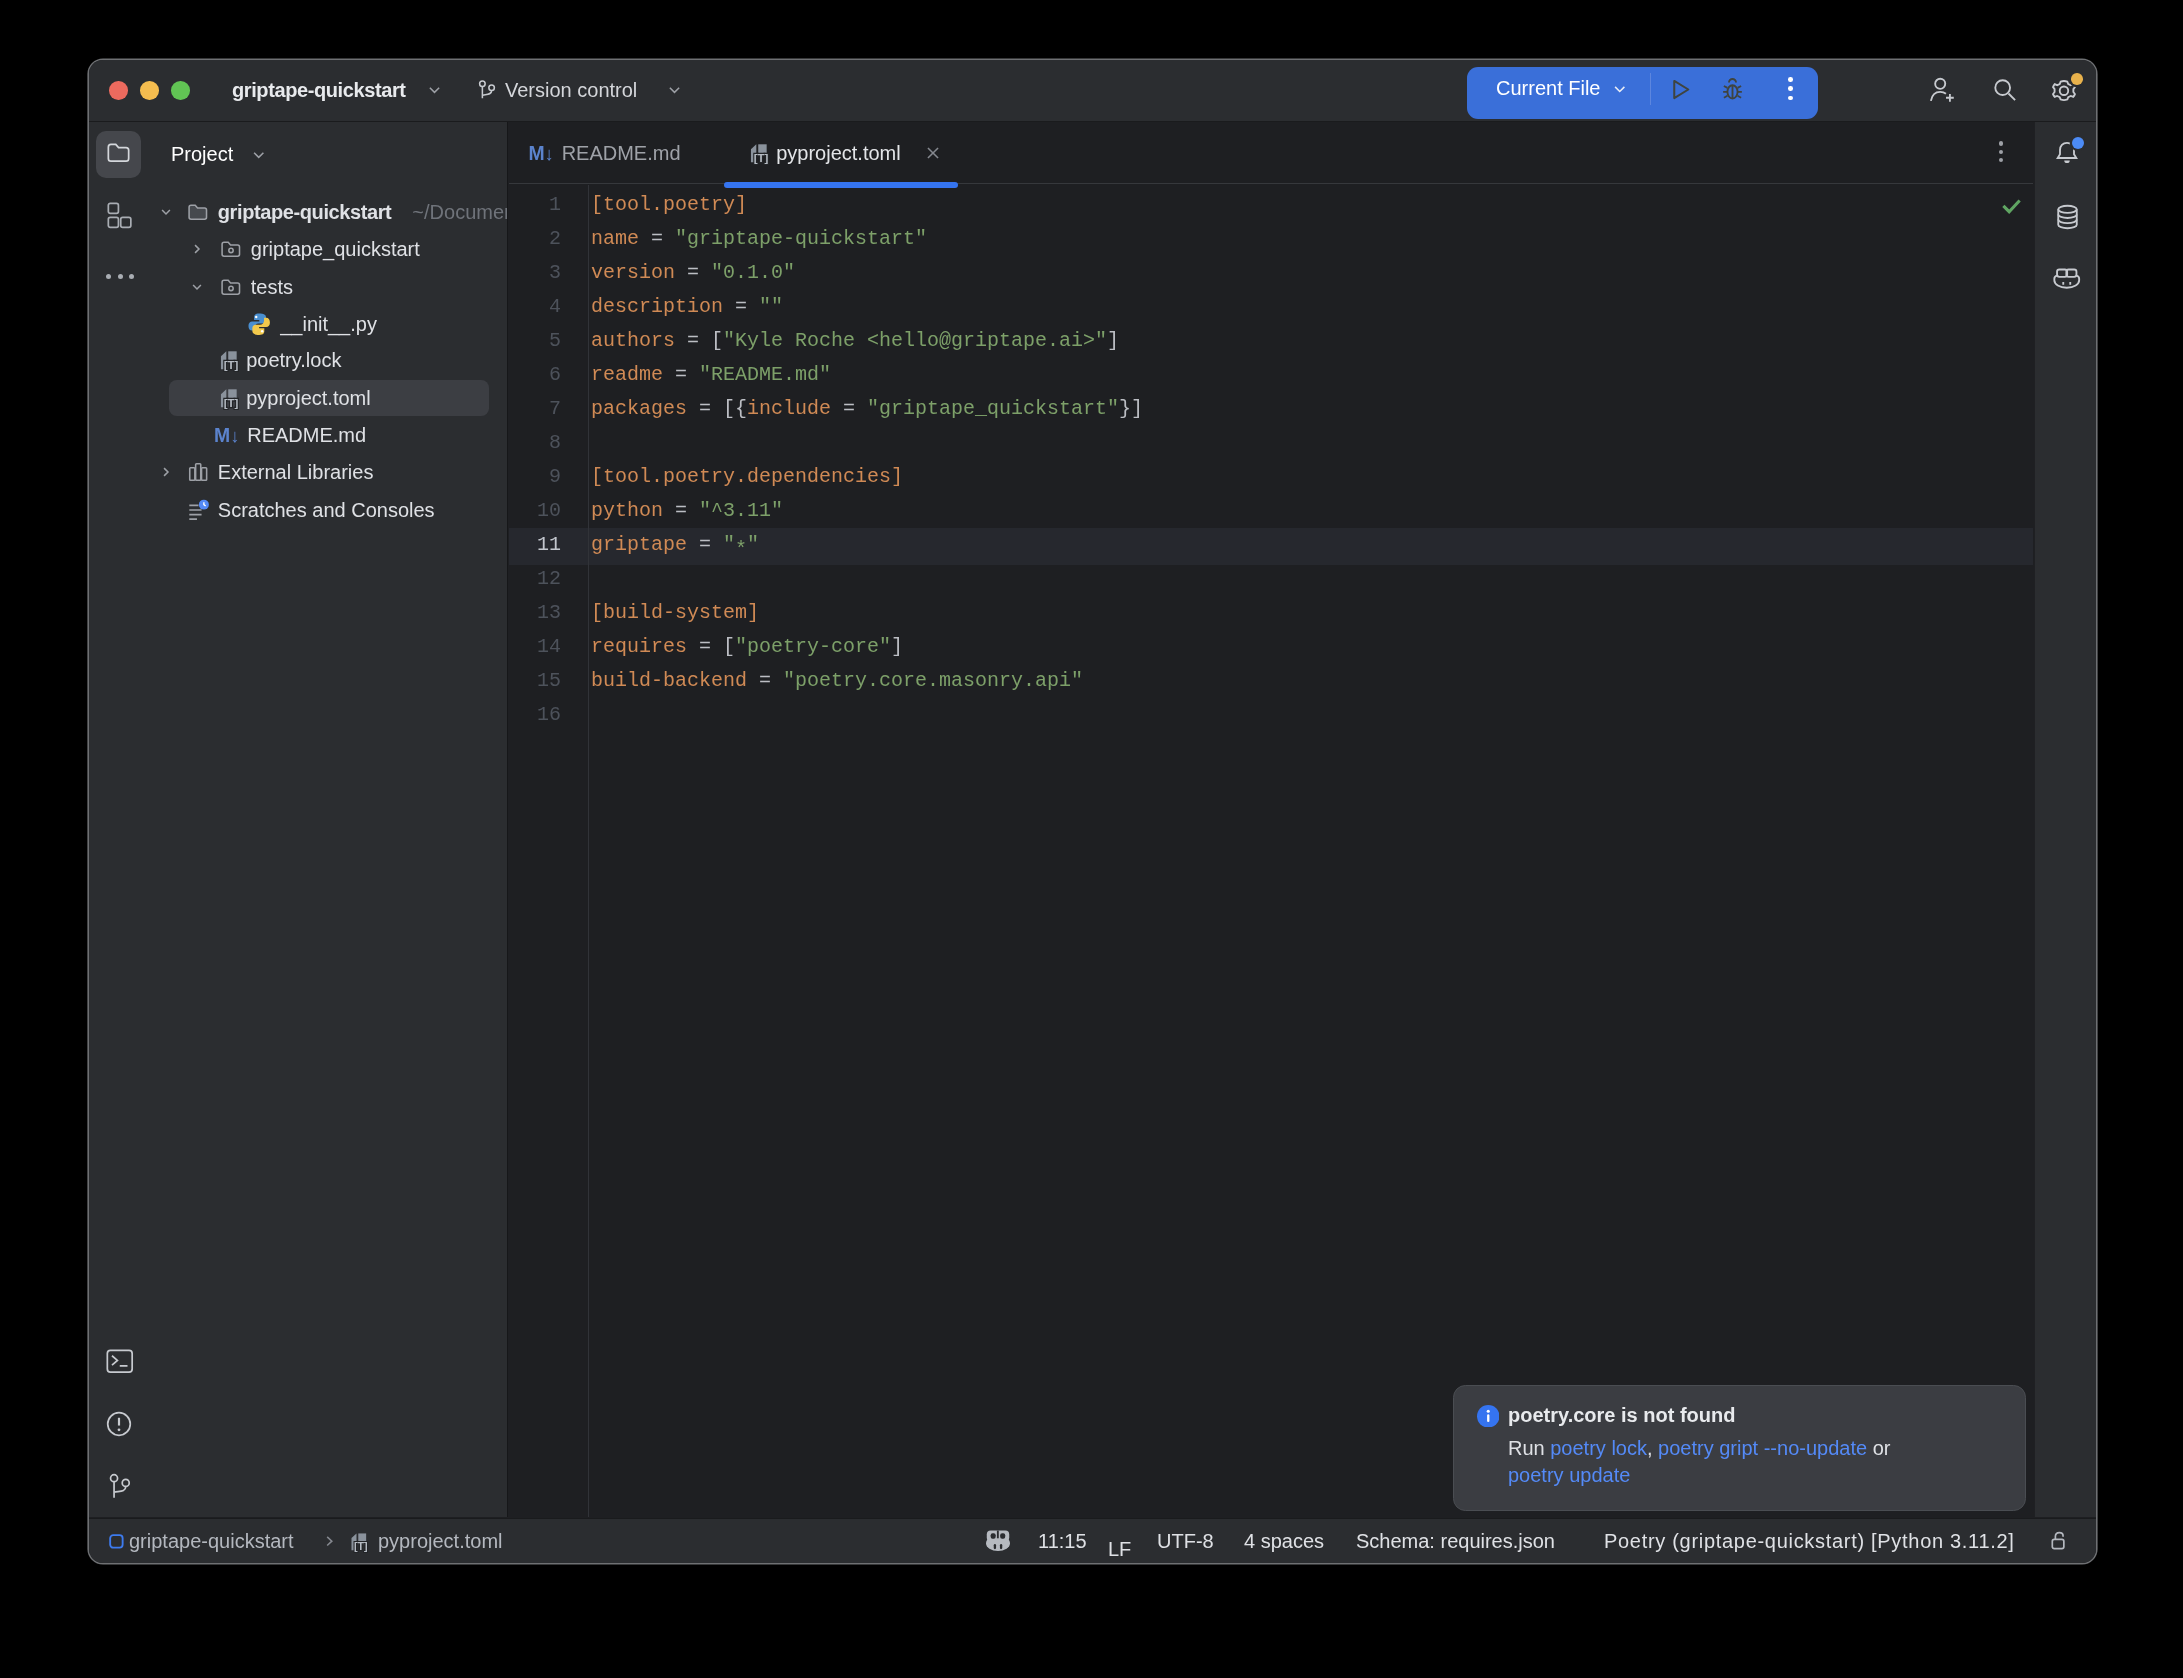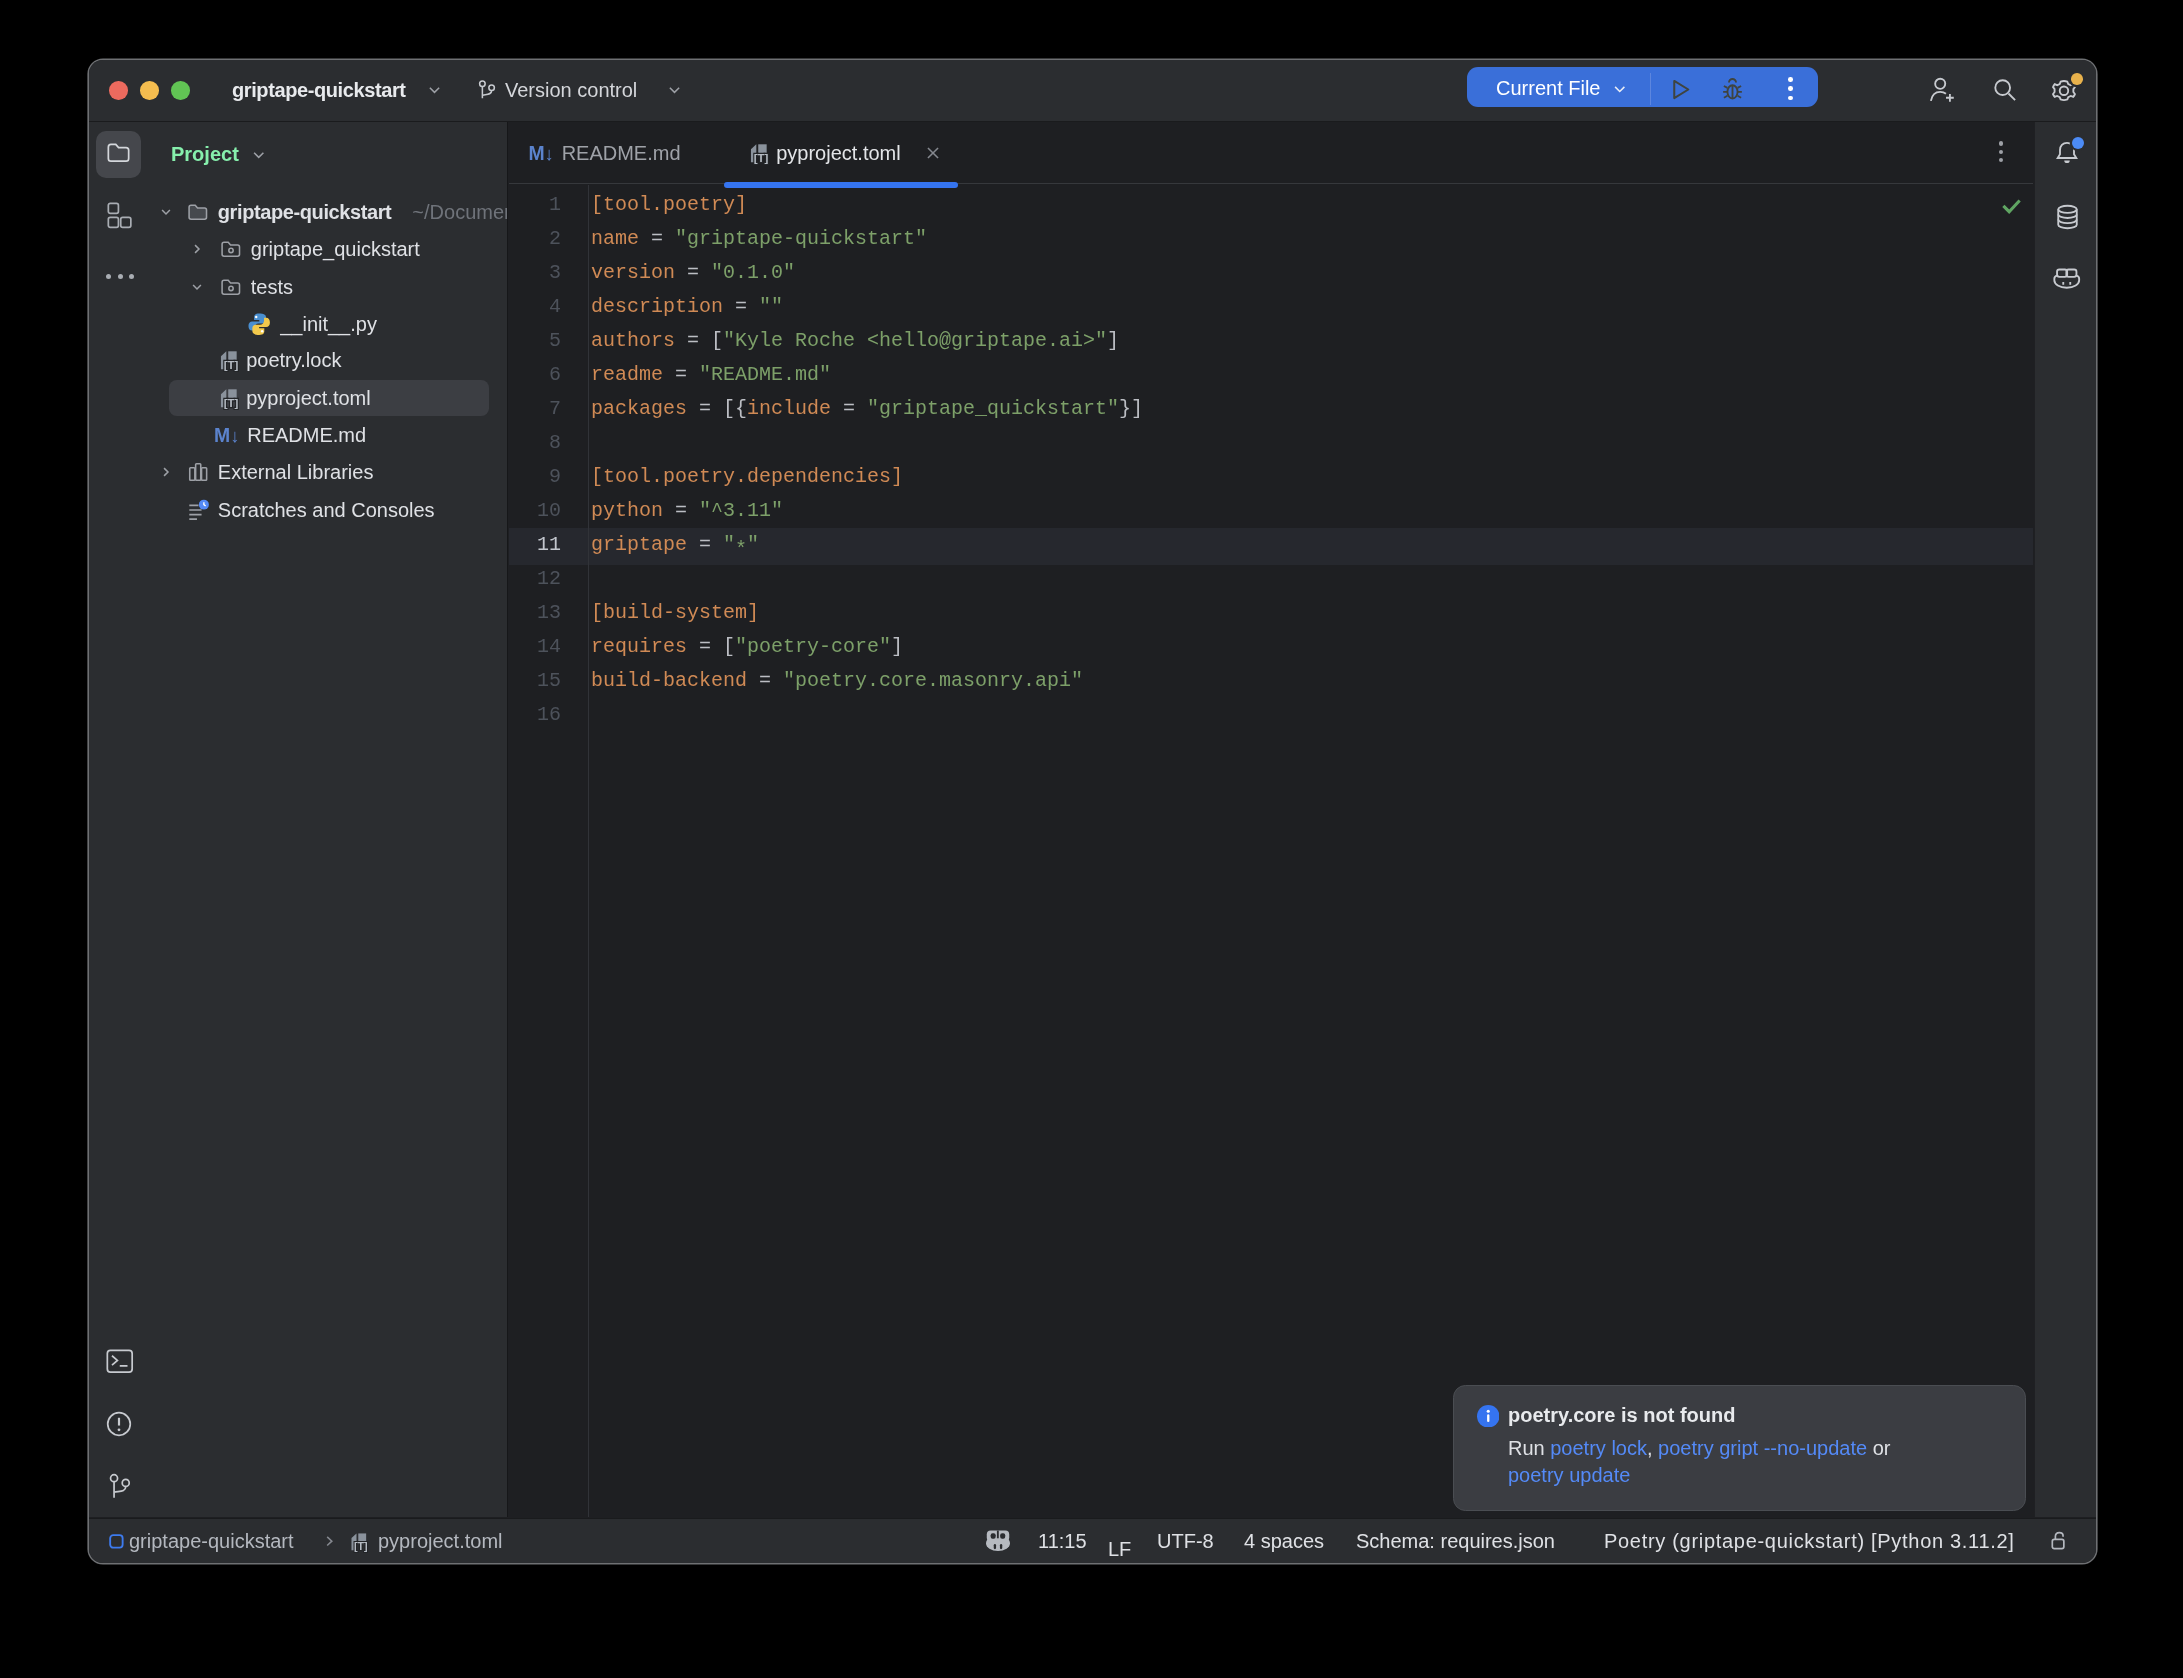--- a/index.html
+++ b/index.html
@@ -35,21 +35,21 @@
         </svg>
     <svg class="abs" style="left:388px;top:19.4px" width="20" height="22" viewBox="0 0 26 28" fill="none" stroke="#c7cacf" stroke-width="2">
           <circle cx="7" cy="6" r="3.6"></circle>
           <circle cx="19" cy="11" r="3.6"></circle>
           <path d="M7 9.6v15M19 14.6v.5c0 5-6 4.6-11.4 5.6"></path>
         </svg>
     <div class="row" style="left:416px;top:13.2px;color:#d4d6da">Version control</div>
     <svg class="abs" style="left:577px;top:23px" width="17" height="14" viewBox="0 0 22 18" fill="none" stroke="#9da0a6" stroke-width="2">
           <path d="M5 6l6 6 6-6"></path>
         </svg>
-    <div class="abs" style="left:1378px;top:7px;width:351px;height:40px;border-radius:11px;background:#3a6fd9">
+    <div class="abs" style="left:1378px;top:7px;width:351px;height:52px;border-radius:11px;background:#3a6fd9">
       <div class="row" style="left:29px;top:4.7px;color:#fff">Current File</div>
       <svg class="abs" style="left:145px;top:16.3px" width="15.5" height="12.4" viewBox="0 0 20 16" fill="none" stroke="#e8ecf5" stroke-width="2">
             <path d="M4 5l6 6 6-6"></path>
           </svg>
       <div class="abs" style="left:183px;top:6.2px;width:0.8px;height:32px;background:#5d86de"></div>
       <svg class="abs" style="left:201px;top:10px" width="25" height="25" viewBox="0 0 32 32">
             <path d="M8 5l18 11L8 27z" fill="none" stroke="#3f4440" stroke-width="2.6" stroke-linejoin="round"></path>
           </svg>
       <svg class="abs" style="left:253px;top:10px" width="25" height="25" viewBox="0 0 32 32" fill="none" stroke="#3f4440" stroke-width="2.4">
             <ellipse cx="16" cy="19" rx="6.5" ry="8.5"></ellipse>
@@ -103,21 +103,21 @@
           <path d="M18 10v10" stroke-width="2.8"></path>
           <circle cx="18" cy="25.5" r="1.8" fill="#c7cacf" stroke="none"></circle>
         </svg>
     <svg class="abs" style="left:18px;top:1350px" width="25" height="28" viewBox="0 0 32 36" fill="none" stroke="#c7cacf" stroke-width="2.2">
           <circle cx="9" cy="8" r="4.5"></circle>
           <circle cx="24" cy="14" r="4.5"></circle>
           <path d="M9 12.5V33M24 18.5v.5c0 6.5-8 5.5-15 7"></path>
         </svg>
   </div>
   <div class="proj">
-    <div class="row" style="left:21px;top:15.5px;font-weight:bold;color:#86efac">Project</div>
+    <div class="row" style="left:21px;top:15.5px;font-weight:normal;color:#ffffff">Project</div>
     <svg class="abs" style="left:101px;top:26px" width="15.5" height="14" viewBox="0 0 20 18" fill="none" stroke="#9da0a6" stroke-width="2">
           <path d="M4 6l6 6 6-6"></path>
         </svg>
     <div class="abs" style="left:19.4px;top:258px;width:320px;height:36px;border-radius:7.8px;background:#3c3e43"></div>
     <div class="row" style="left:8.5px;top:73px">
       <svg width="14" height="14" viewBox="0 0 18 18" fill="none" stroke="#9da0a6" stroke-width="2" style="margin-right:14px">
             <path d="M4 6.5l5 5 5-5"></path>
           </svg>
       <svg width="22" height="18.6" viewBox="0 0 28 24" fill="#46494e" stroke="#9da0a6" stroke-width="2" style="margin-right:9.3px">
             <path d="M2.5 5.5C2.5 4 3.6 3 5 3h5.4l3 3.5h9.1c1.4 0 2.5 1 2.5 2.5v9.5c0 1.5-1.1 2.5-2.5 2.5H5c-1.4 0-2.5-1-2.5-2.5z"></path>

